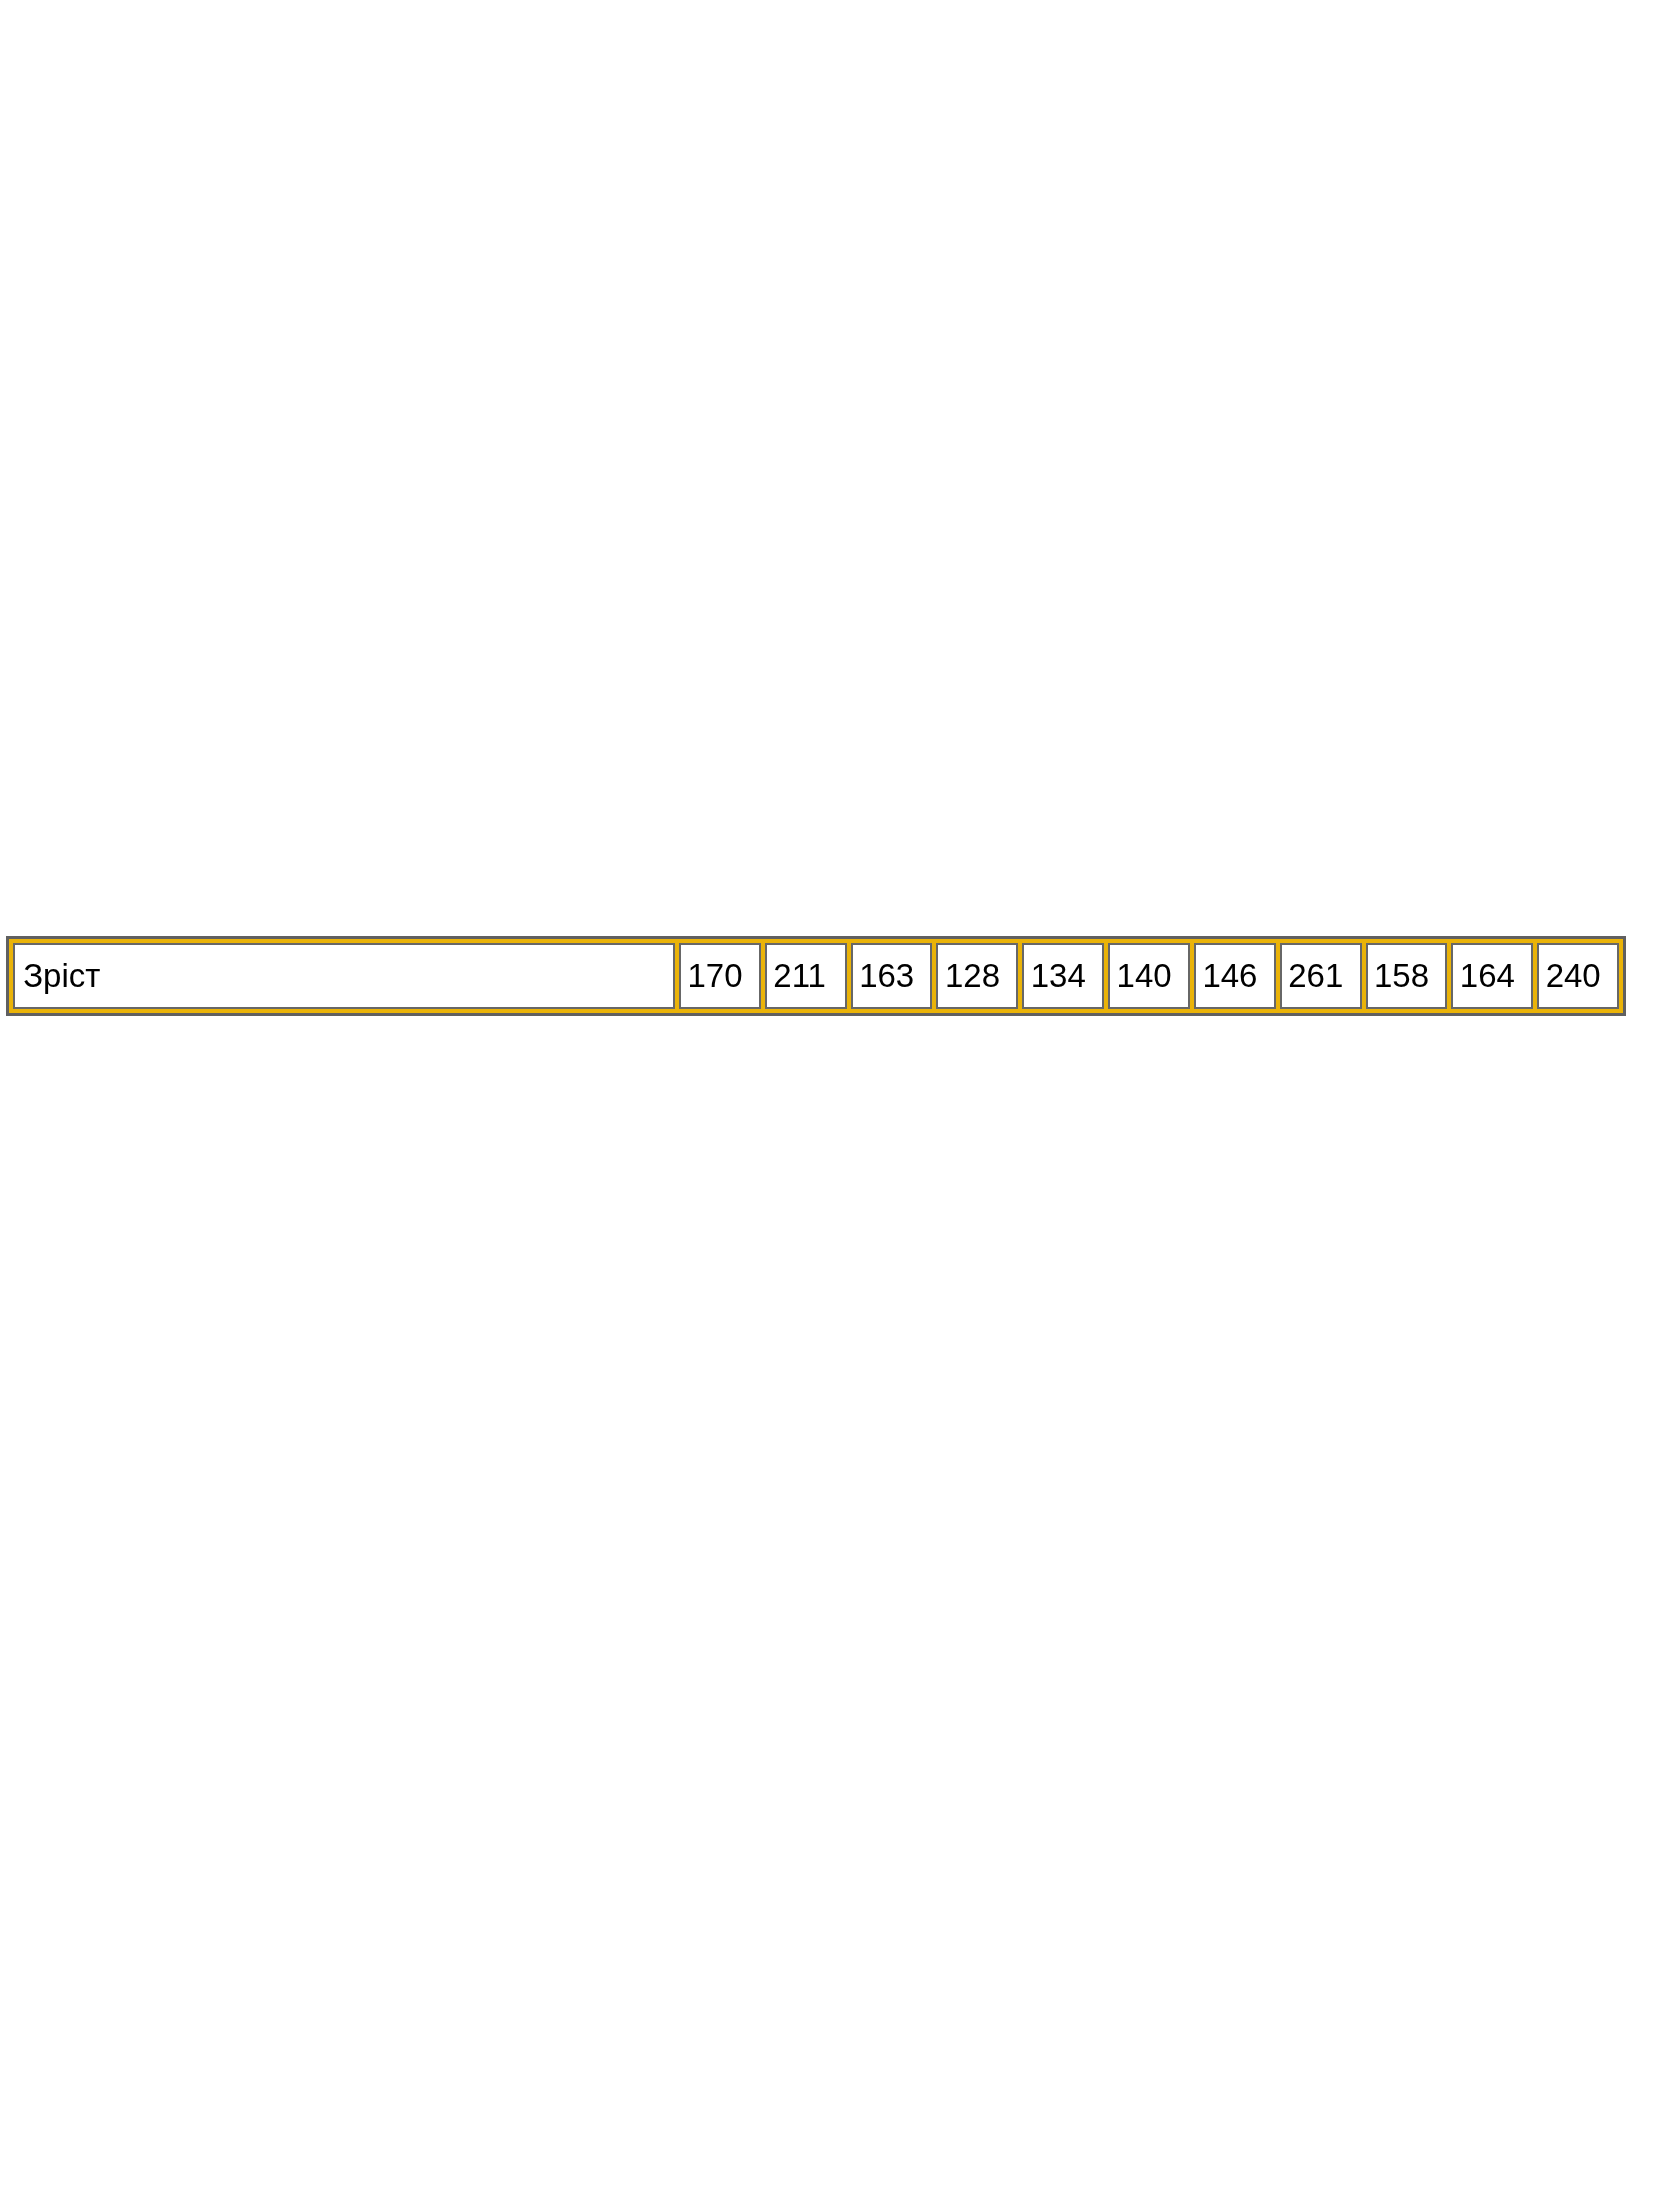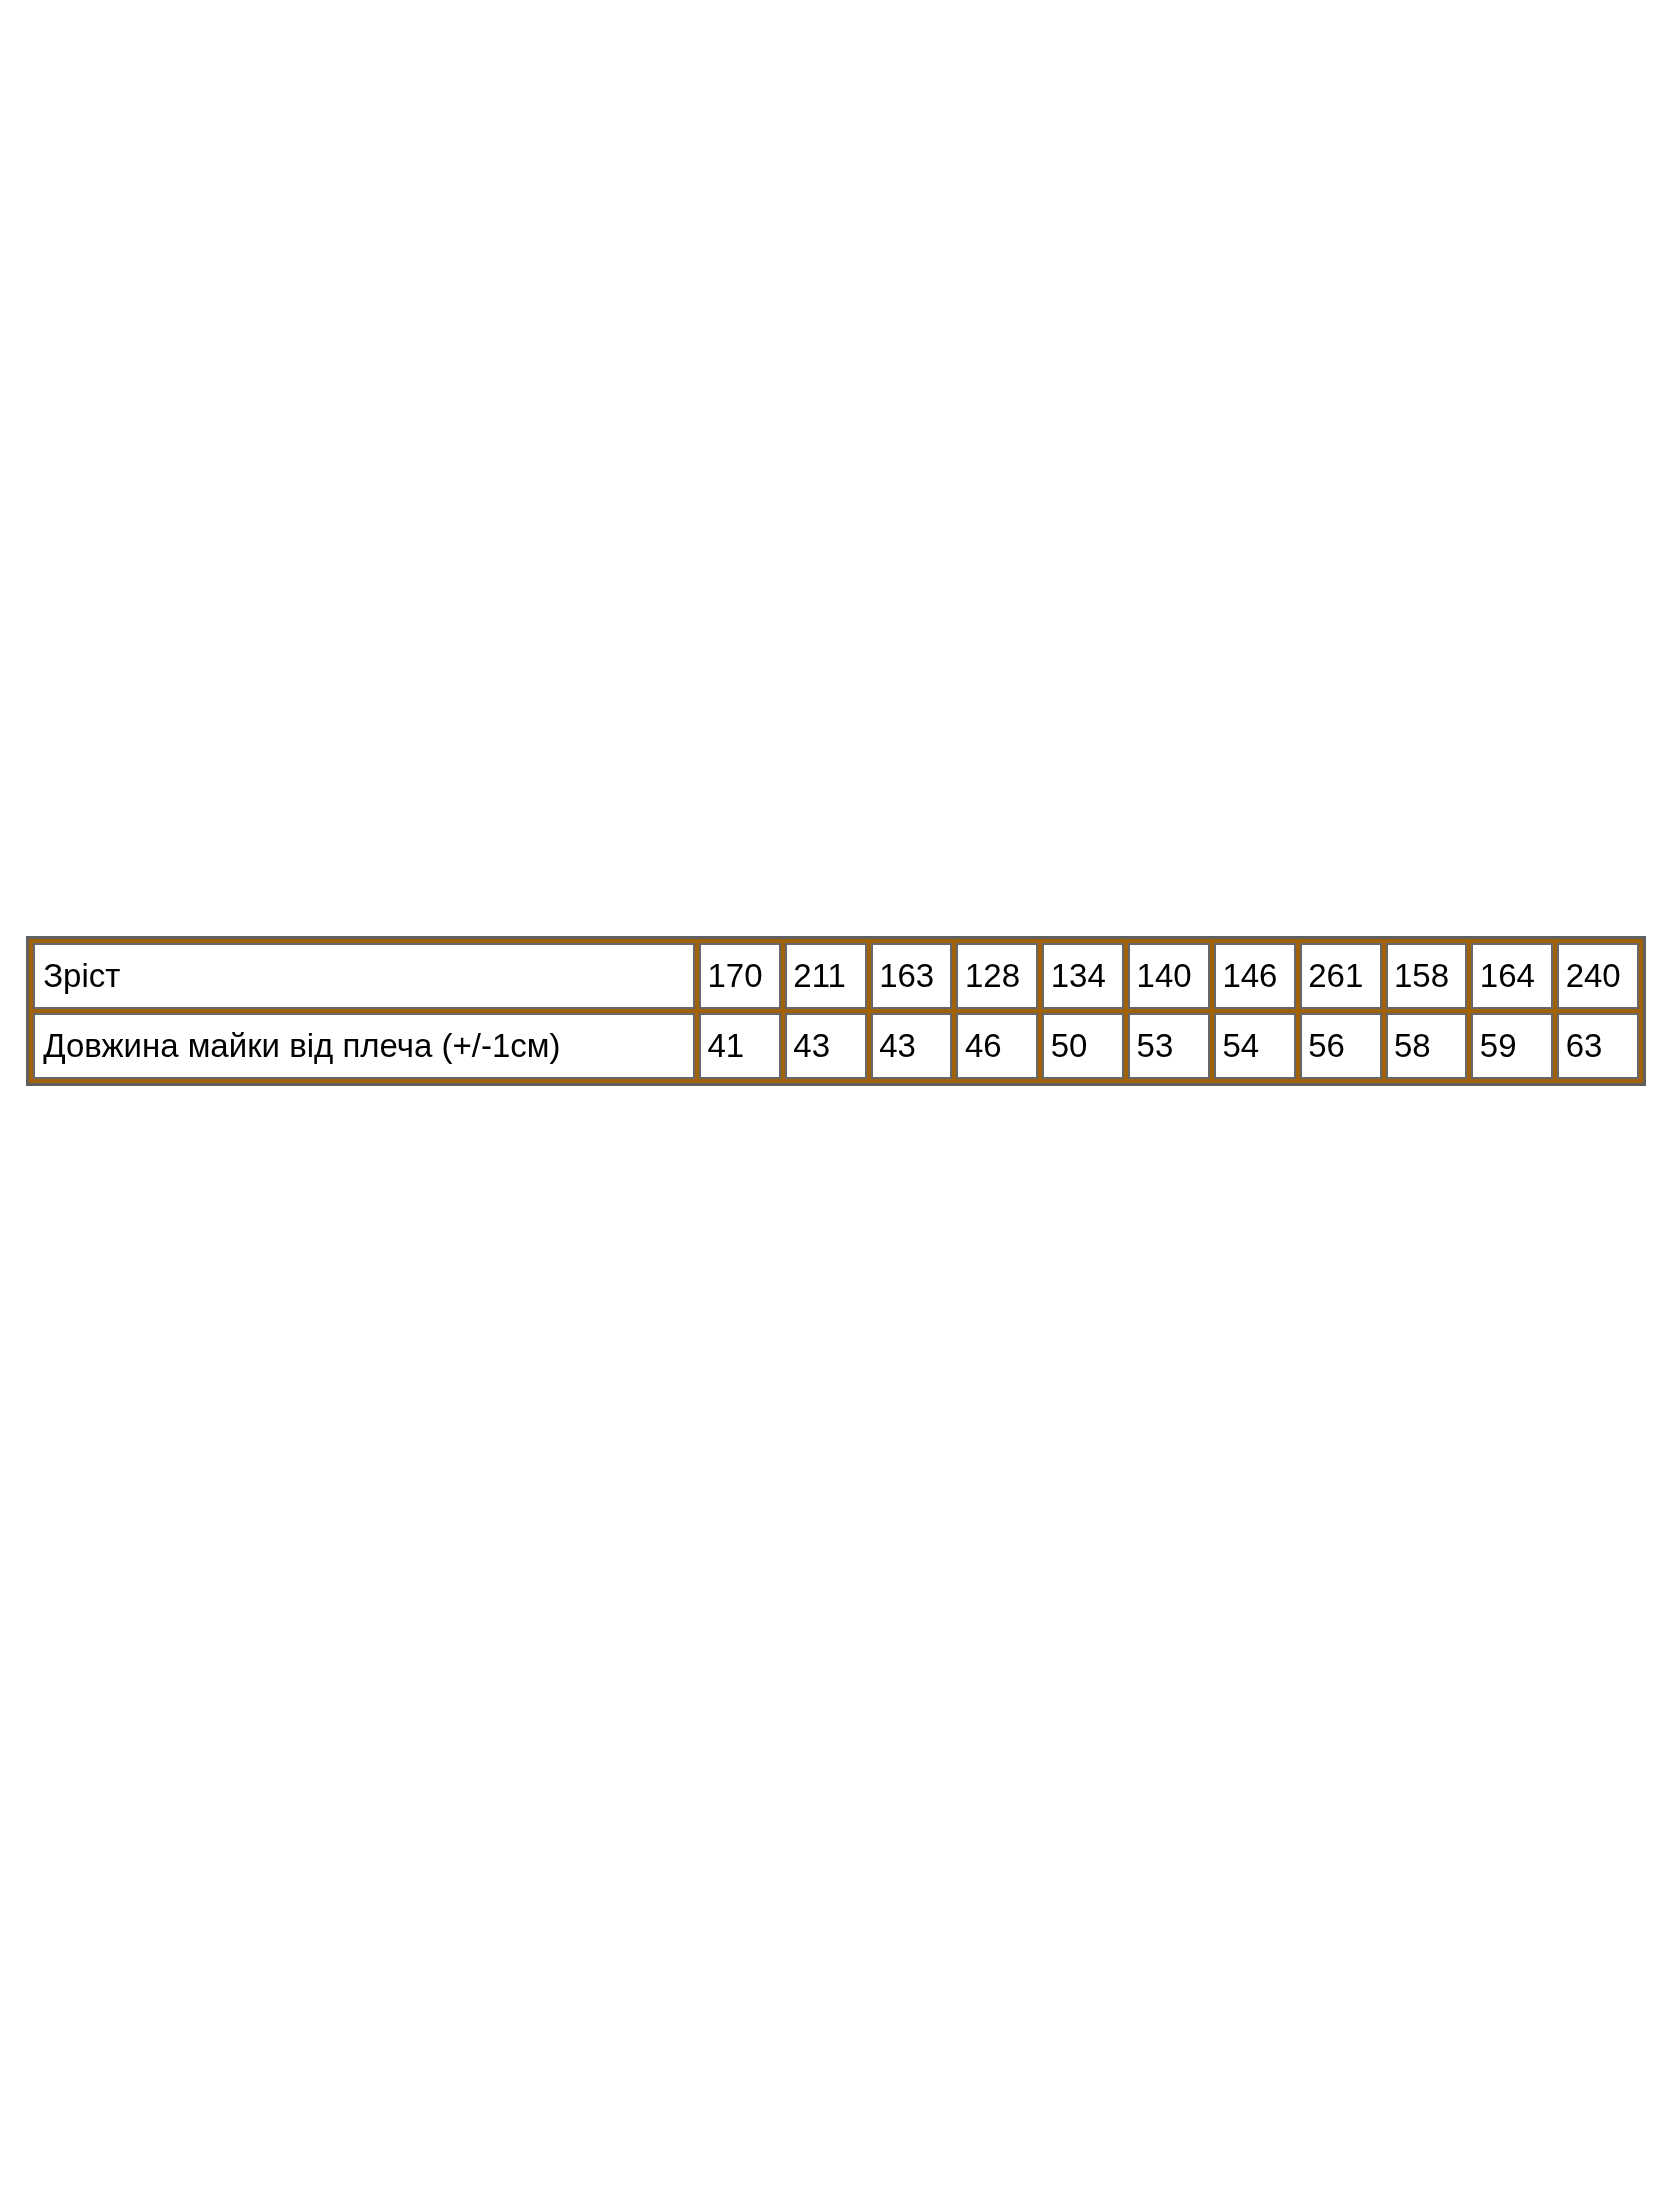--- a/index.html
+++ b/index.html
@@ -8,28 +8,28 @@
   }
   body {
     width: 1654px;
     height: 2205px;
     background: #ffffff;
     position: relative;
     font-family: "Liberation Sans", sans-serif;
   }
   .size-table {
     position: absolute;
-    left: 26px;
+    left: 6px;
     top: 936px;
     width: 1620px;
     table-layout: fixed;
     border-collapse: separate;
     border-spacing: 4.1px;
     border: 3.3px solid #606060;
-    background: #a16207;
+    background: #eab308;
   }
   .size-table td {
     border: 2.5px solid #676767;
     background: #ffffff;
     color: #000000;
     font-size: 33px;
     line-height: 1.15;
     vertical-align: middle;
     text-align: left;
     padding: 6.5px 4.9px 6.5px 6.5px;
@@ -67,29 +67,15 @@
       <td>163</td>
       <td>128</td>
       <td>134</td>
       <td>140</td>
       <td>146</td>
       <td>261</td>
       <td>158</td>
       <td>164</td>
       <td>240</td>
     </tr>
-    <tr>
-      <td class="label-cell">Довжина майки від плеча (+/-1см)</td>
-      <td>41</td>
-      <td>43</td>
-      <td>43</td>
-      <td>46</td>
-      <td>50</td>
-      <td>53</td>
-      <td>54</td>
-      <td>56</td>
-      <td>58</td>
-      <td>59</td>
-      <td>63</td>
-    </tr>
   </tbody>
 </table>
 
 
 </body></html>

